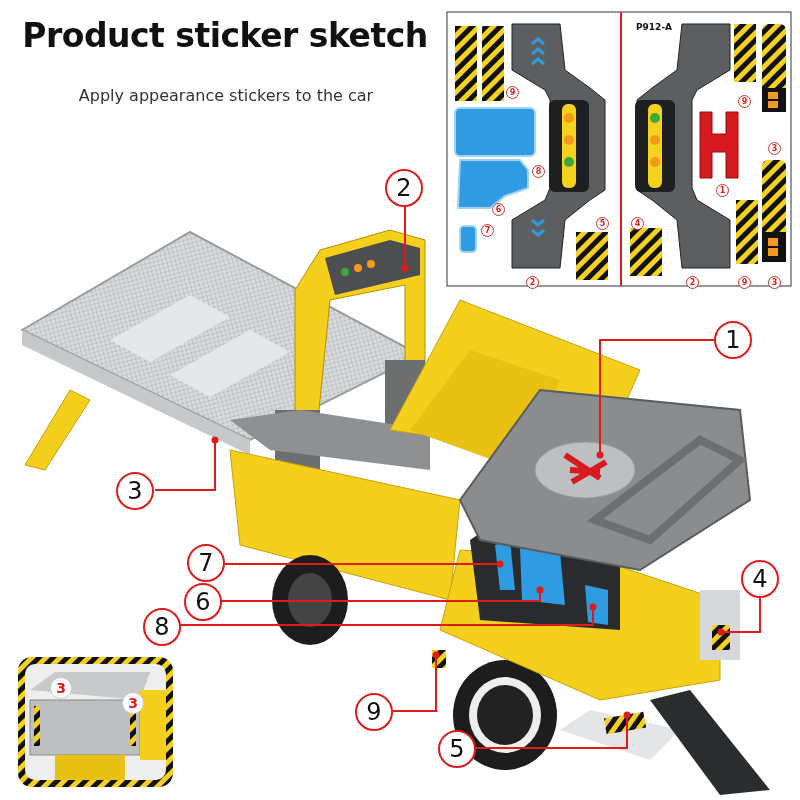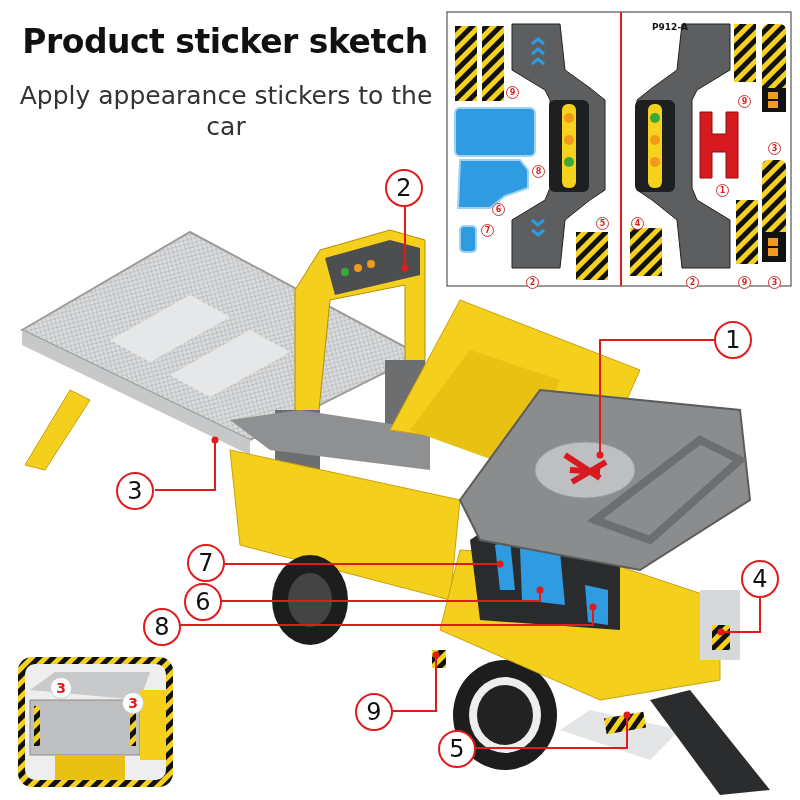--- a/index.html
+++ b/index.html
@@ -1,21 +1,21 @@
 <!DOCTYPE html>
 <html><head>
 <meta charset="utf-8">
 <style>
   html,body{margin:0;padding:0;background:#fff;}
   body{width:800px;height:800px;position:relative;overflow:hidden;font-family:"Liberation Sans",sans-serif;}
-  .title{position:absolute;left:10px;top:22px;width:430px;text-align:center;font-family:"DejaVu Sans",sans-serif;font-weight:bold;font-size:33px;color:#111;letter-spacing:-0.5px;}
-  .subtitle{position:absolute;left:6px;top:80px;width:440px;text-align:center;font-family:"DejaVu Sans",sans-serif;font-size:25px;line-height:31px;color:#333;}
+  .title{position:absolute;left:10px;top:16px;width:430px;text-align:center;font-family:"DejaVu Sans",sans-serif;font-weight:bold;font-size:33px;color:#111;letter-spacing:-0.5px;}
+  .subtitle{position:absolute;left:6px;top:80px;width:440px;text-align:center;font-family:"DejaVu Sans",sans-serif;font-size:16px;line-height:31px;color:#333;}
   svg.art{position:absolute;left:0;top:0;}
   .callout{position:absolute;width:38px;height:38px;border:2.5px solid #e01b1b;border-radius:50%;background:#fff;box-sizing:border-box;display:flex;align-items:center;justify-content:center;font-family:"DejaVu Sans",sans-serif;font-size:24px;color:#111;}
-  .sheet-code{position:absolute;left:652px;top:22px;font-family:"DejaVu Sans",sans-serif;font-weight:bold;font-size:9px;color:#111;text-align:center;}
+  .sheet-code{position:absolute;left:636px;top:22px;font-family:"DejaVu Sans",sans-serif;font-weight:bold;font-size:9px;color:#111;text-align:center;}
   .mini-num{position:absolute;width:13px;height:13px;border-radius:50%;border:1.5px solid #c33;background:#fff;box-sizing:border-box;font-family:"DejaVu Sans",sans-serif;font-weight:bold;font-size:8px;color:#d22;display:flex;align-items:center;justify-content:center;}
   .inset-num{position:absolute;width:22px;height:22px;border-radius:50%;background:#fff;border:1px solid #ccc;box-sizing:border-box;font-family:"DejaVu Sans",sans-serif;font-weight:bold;font-size:14px;color:#e01b1b;display:flex;align-items:center;justify-content:center;}
 </style>
 </head>
 <body>
 
 <div class="title">Product sticker sketch</div>
 <div class="subtitle">
   <div>Apply appearance stickers to the car</div>
 </div>

